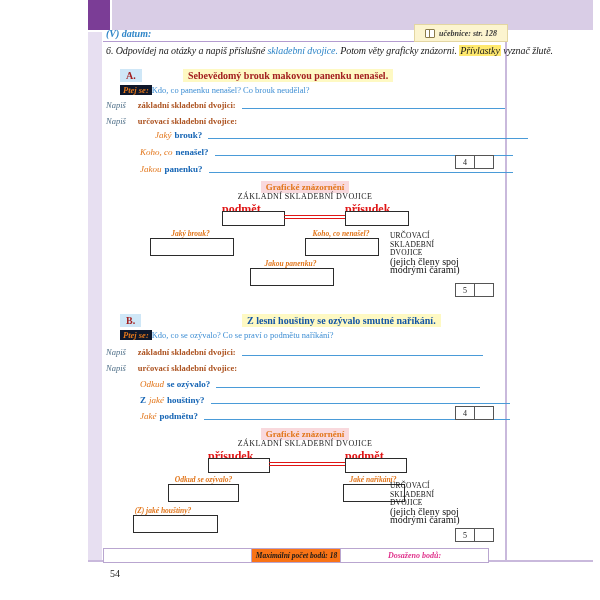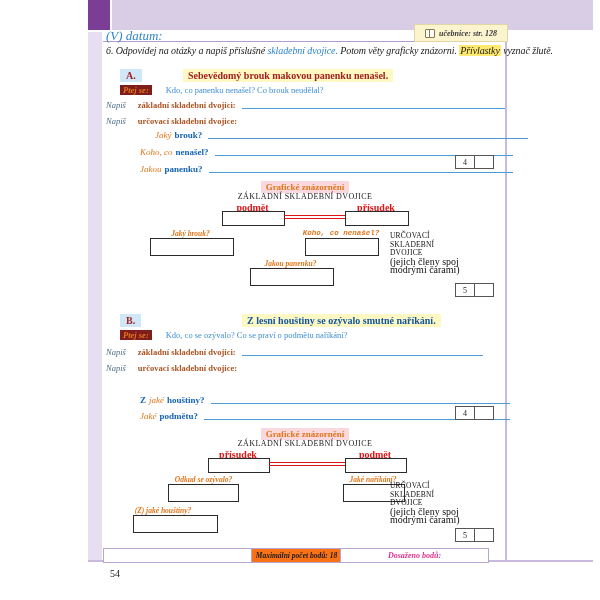--- a/index.html
+++ b/index.html
@@ -6,62 +6,62 @@
   .page{position:relative;width:600px;height:600px;background:#ffffff;overflow:hidden;
         font-family:"Liberation Serif","DejaVu Serif",serif;color:#1a1a1a;}
   
   .corner-square{position:absolute;left:88px;top:0;width:22px;height:30px;background:#7b3d96;}
   .top-band{position:absolute;left:112px;top:0;width:481px;height:30px;background:#d9cde6;}
   .left-strip{position:absolute;left:88px;top:32px;width:14px;height:529px;background:#e7dff1;}
   .right-vline{position:absolute;left:505px;top:42px;width:2px;height:519px;background:#c9b9dc;}
   .bottom-hline{position:absolute;left:88px;top:560px;width:505px;height:2px;background:#c9b9dc;}
   .header-rule{position:absolute;left:103px;top:41px;width:404px;height:1px;background:#b49cd0;}
   
-  .datum{position:absolute;left:106px;top:28px;font-size:13px;font-style:italic;font-weight:normal;color:#2f86c8;}
+  .datum{position:absolute;left:106px;top:28px;font-size:10px;font-style:italic;font-weight:bold;color:#2f86c8;}
   .textbook-box{position:absolute;left:414px;top:24px;width:92px;height:16px;background:#fcf4cf;
         border:1px solid #e3d6a2;display:flex;align-items:center;justify-content:center;gap:4px;}
   .textbook-box span{font-size:8px;font-style:italic;font-weight:bold;color:#3a3a3a;}
   .book-icon{width:8px;height:7px;border:1px solid #8a7a4a;border-radius:1px;position:relative;background:#fff;}
   .book-icon:after{content:"";position:absolute;left:3px;top:0;bottom:0;width:1px;background:#8a7a4a;}
   
   .task{position:absolute;left:106px;top:45px;font-size:10px;font-style:italic;white-space:nowrap;letter-spacing:-0.1px;}
   .task .term{color:#2f86c8;}
   .task .yellow{background:#ffe96e;padding:0 1px;}
   
   .section{position:absolute;left:103px;width:404px;}
   .row{position:absolute;left:0;width:404px;display:flex;align-items:flex-end;font-size:8.5px;}
   .sec-label{position:absolute;left:17px;top:0;background:#cfe7f7;color:#a32020;font-weight:bold;
         font-size:10px;padding:1px 6px;}
   .sec-sentence{position:absolute;top:0;background:#fef9c3;font-weight:bold;font-size:10px;padding:1px 5px;}
   .sent-red{color:#a32020;}
   .sent-blue{color:#1355a4;}
   .ask-row{padding-left:17px;}
-  .ask-label{background:#7f1d1d;color:#e2761b;font-style:italic;font-weight:bold;padding:0 3px;}
-  .ask-text{color:#3f8fd4;margin-left:14px;}
+  .ask-label{background:#0f172a;color:#e2761b;font-style:italic;font-weight:bold;padding:0 3px;}
+  .ask-text{color:#3f8fd4;margin-left:0;}
   .write-row{padding-left:3px;}
   .verb{font-style:italic;color:#4f6f88;}
   .phrase{font-weight:bold;color:#ad5422;margin-left:12px;}
   .q-row{padding-left:37px;font-size:9px;}
   .q-pre{font-weight:bold;color:#1464b4;margin-right:3px;}
   .q-pre:empty{margin-right:0;}
   .q-word{font-style:italic;color:#e2761b;margin-right:3px;}
   .q-rest{font-weight:bold;color:#1464b4;}
   .fill-line{flex:1;border-bottom:1.4px solid #4a9bd8;margin-left:6px;margin-bottom:1px;height:8px;}
   
   .points{position:absolute;display:flex;}
   .pcell{width:18px;height:12px;border:1.3px solid #555;display:flex;align-items:center;
         justify-content:center;font-size:8px;background:#fff;}
   .pcell + .pcell{margin-left:-1.3px;}
   
   .g-title{position:absolute;left:0;width:404px;text-align:center;}
   .g-title span{background:#f9d9dd;color:#e2761b;font-weight:bold;font-size:9px;padding:1px 5px;}
   .g-sub{position:absolute;left:0;width:404px;text-align:center;font-size:8px;letter-spacing:0.4px;color:#222;}
   
   .diagram{position:absolute;left:0;width:404px;height:100px;}
-  .d-label{position:absolute;text-align:center;color:#e01515;font-weight:bold;font-size:10px;}
+  .d-label{position:absolute;text-align:left;color:#e01515;font-weight:bold;font-size:12px;}
   .d-box{position:absolute;height:13px;border:1.4px solid #2b2b2b;background:#fff;}
   .d-dline{position:absolute;height:2px;border-top:1.2px solid #e01515;border-bottom:1.2px solid #e01515;}
   .d-q{position:absolute;text-align:center;color:#e2761b;font-style:italic;font-weight:bold;font-size:7.5px;}
   .d-abox{position:absolute;height:16px;border:1.4px solid #2b2b2b;background:#fff;}
   .d-note{position:absolute;width:80px;font-size:7.5px;line-height:8.5px;letter-spacing:0.2px;color:#111;}
   .d-note .it{font-size:10px;letter-spacing:0;}
   
   .f-box{position:absolute;top:548px;height:13px;border:1px solid #b9a6d0;background:#fff;
         display:flex;align-items:center;justify-content:center;}
   .f-green{background:#f97316;font-size:7.5px;font-style:italic;font-weight:bold;color:#1a1a1a;}
@@ -136,21 +136,21 @@
     <div class="g-sub" style="top:126px;">ZÁKLADNÍ SKLADEBNÍ DVOJICE</div>
 
     <div class="diagram" style="top:136px;">
       <span class="d-label" style="left:119px;width:61px;top:0;">podmět</span>
       <span class="d-label" style="left:242px;width:62px;top:0;">přísudek</span>
       <span class="d-box" style="left:119px;top:9px;width:61px;"></span>
       <span class="d-dline" style="left:181px;top:13px;width:61px;"></span>
       <span class="d-box" style="left:242px;top:9px;width:62px;"></span>
       <span class="d-q" style="left:30px;width:115px;top:27px;">Jaký brouk?</span>
       <span class="d-abox" style="left:47px;top:36px;width:82px;"></span>
-      <span class="d-q" style="left:188px;width:100px;top:27px;font-family:Liberation Mono, monospace;">Koho, co nenašel?</span>
+      <span class="d-q" style="left:188px;width:100px;top:27px;">Koho, co nenašel?</span>
       <span class="d-abox" style="left:202px;top:36px;width:72px;"></span>
       <div class="d-note" style="left:287px;top:30px;">
         <div>URČOVACÍ</div>
         <div>SKLADEBNÍ</div>
         <div>DVOJICE</div>
         <div class="it">(jejich členy spoj</div>
         <div class="it">modrými čarami)</div>
       </div>
       <span class="d-q" style="left:130px;width:115px;top:57px;">Jakou panenku?</span>
       <span class="d-abox" style="left:147px;top:66px;width:82px;"></span>
@@ -171,20 +171,26 @@
       <span class="ask-text">Kdo, co se ozývalo? Co se praví o podmětu naříkání?</span>
     </div>
     <div class="row write-row" style="top:36px;">
       <span class="verb">Napiš</span>
       <span class="phrase">základní skladební dvojici:</span>
       <span class="fill-line" style="margin-right:27px;"></span>
     </div>
     <div class="row write-row" style="top:52px;">
       <span class="verb">Napiš</span>
       <span class="phrase">určovací skladební dvojice:</span>
+    </div>
+    <div class="row q-row" style="top:68px;">
+      <span class="q-pre"></span>
+      <span class="q-word">Odkud</span>
+      <span class="q-rest">se ozývalo?</span>
+      <span class="fill-line" style="margin-right:64px;"></span>
     </div>
     <div class="row q-row" style="top:84px;">
       <span class="q-pre">Z</span>
       <span class="q-word">jaké</span>
       <span class="q-rest">houštiny?</span>
       <span class="fill-line" style="margin-right:34px;"></span>
     </div>
     <div class="row q-row" style="top:100px;">
       <span class="q-pre"></span>
       <span class="q-word">Jaké</span>

